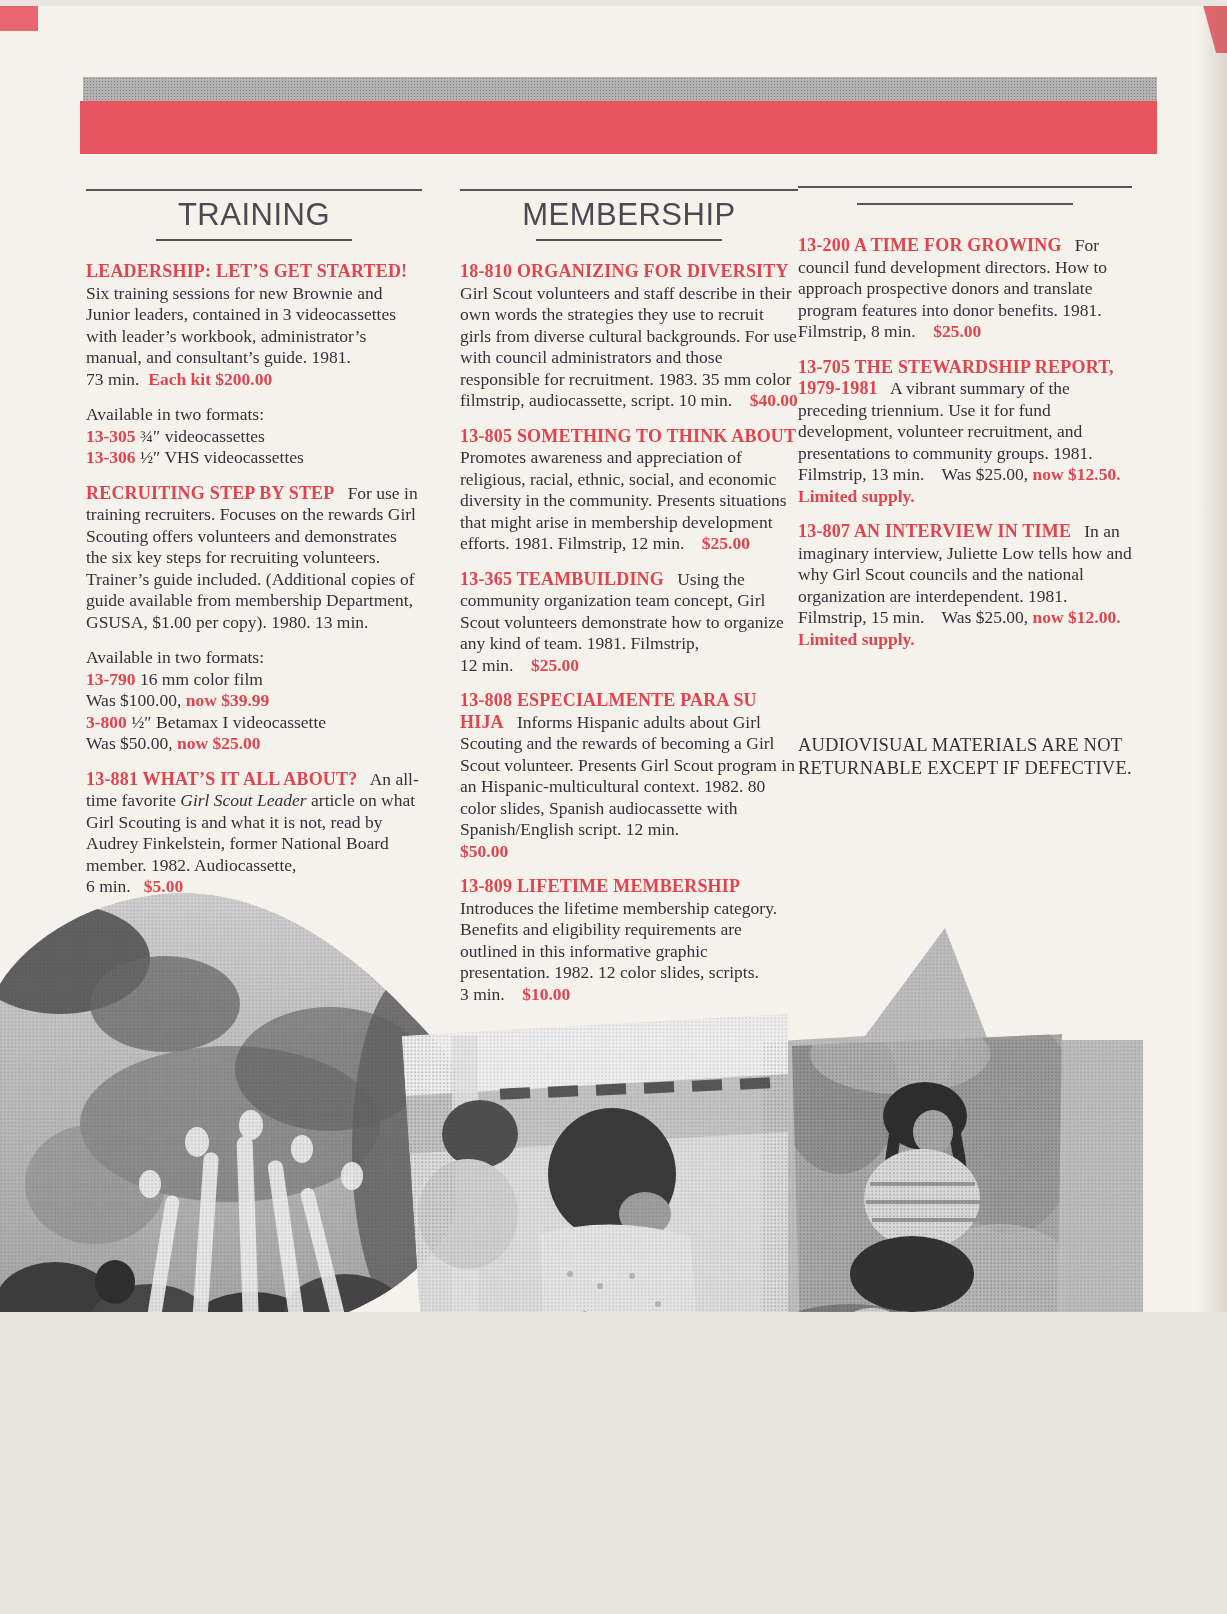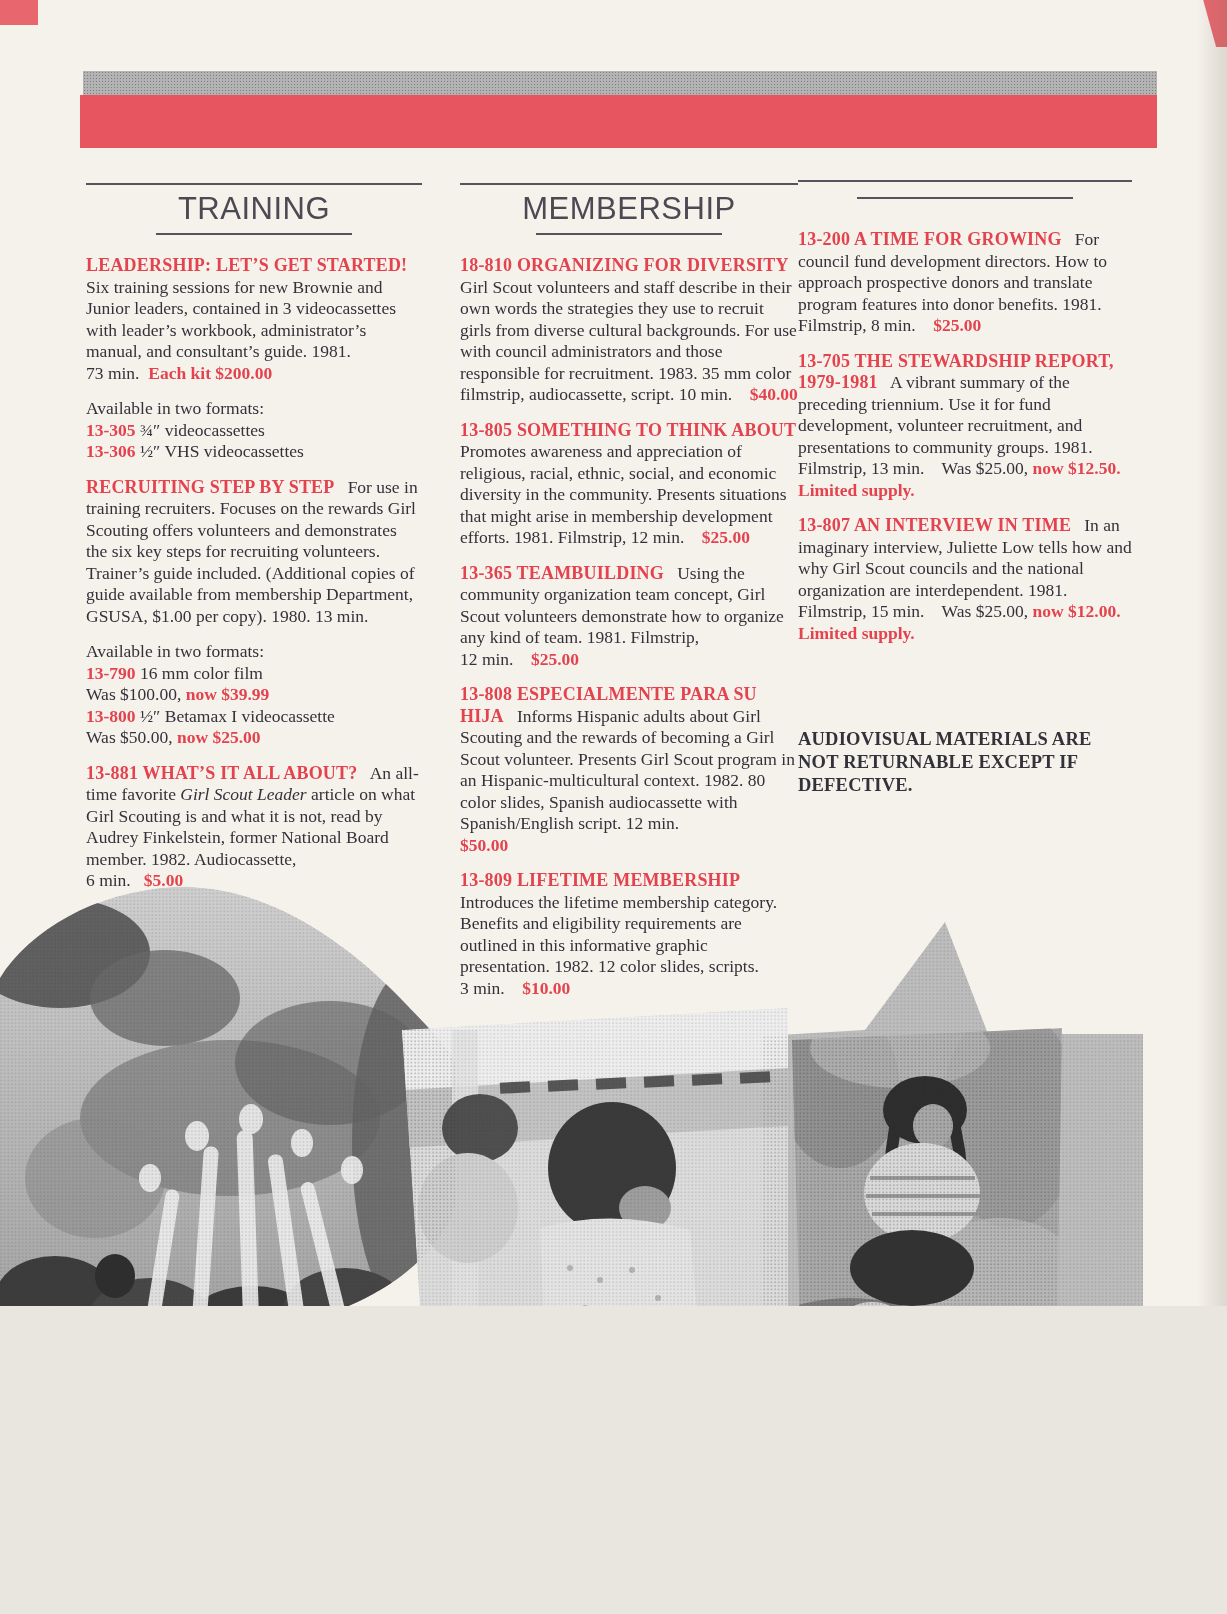--- a/index.html
+++ b/index.html
@@ -4,21 +4,21 @@
 <style>
   :root{
     --paper:#f5f2ec;
     --ink:#33323a;
     --redbar:#e75660;
     --redtext:#e4434e;
     --rule:#55545c;
   }
   html,body{margin:0;padding:0;background:#e9e6e0;}
   .page{position:relative;width:1227px;height:1306px;background:var(--paper);overflow:hidden;
-        font-family:"Liberation Serif","DejaVu Serif",serif;color:var(--ink);}
+        font-family:"Liberation Serif","DejaVu Serif",serif;color:var(--ink);margin-top:6px;}
   .abs{position:absolute;}
 
   
   .bar-gray{left:83px;top:71px;width:1074px;height:24px;
     background-color:#b3b3b3;
     background-image:radial-gradient(circle,#7e7e7e 29%,rgba(0,0,0,0) 33%);
     background-size:3px 3px;}
   .bar-red{left:80px;top:95px;width:1077px;height:53px;background:var(--redbar);}
 
   
@@ -42,21 +42,21 @@
   .colhead h2{font-family:"Liberation Sans","DejaVu Sans",sans-serif;font-weight:400;
     font-size:31px;line-height:33px;color:#4b4a52;margin:0;letter-spacing:.5px;}
   .colhead .ul{height:2px;background:var(--rule);margin:8px auto 0;}
   #col1 .ul{width:196px;} #col2 .ul{width:186px;} #col3 .ul{width:216px;}
   #col3 .colhead{margin-bottom:30px;}
 
   .entry{font-size:17.5px;line-height:21.5px;margin:0 0 14px;white-space:pre-wrap;}
   .red{color:var(--redtext);font-weight:700;}
   .ttl{font-size:18px;letter-spacing:.2px;}
   .it{font-style:italic;}
-  .note{font-weight:700;font-size:18.5px;line-height:23px;letter-spacing:.2px;margin-top:84px;white-space:pre-wrap;}
+  .note{font-weight:400;font-size:18.5px;line-height:23px;letter-spacing:.2px;margin-top:84px;white-space:pre-wrap;}
 
   
   .collage{position:absolute;left:0;top:878px;}
   .bar-red-bottom{left:88px;top:1517px;width:1056px;height:21px;background:var(--redbar);}
   .pagenum{left:601px;top:1537px;font-size:14px;text-align:right;}
   .footnote{left:800px;top:1536px;width:350px;font-size:18px;line-height:18.5px;white-space:pre-wrap;}
   .footnote .redword{color:var(--redtext);font-weight:400;}
 </style>
 </head>
 <body>
@@ -76,21 +76,21 @@
     <p class="entry"><span class="red ttl">LEADERSHIP: LET’S GET STARTED!
 </span><span>Six training sessions for new Brownie and Junior leaders, contained in 3 videocassettes with leader’s workbook, administrator’s manual, and consultant’s guide. 1981.
 73 min.  </span><span class="red">Each kit $200.00</span></p>
     <p class="entry"><span>Available in two formats:
 </span><span class="red">13-305</span><span> ¾″ videocassettes
 </span><span class="red">13-306</span><span> ½″ VHS videocassettes</span></p>
     <p class="entry"><span class="red ttl">RECRUITING STEP BY STEP</span><span>   For use in training recruiters. Focuses on the rewards Girl Scouting offers volunteers and demonstrates the six key steps for recruiting volunteers. Trainer’s guide included. (Additional copies of guide available from membership Department, GSUSA, $1.00 per copy). 1980. 13 min.</span></p>
     <p class="entry"><span>Available in two formats:
 </span><span class="red">13-790</span><span> 16 mm color film
 Was $100.00, </span><span class="red">now $39.99
-</span><span class="red">13-800</span><span> ½″ Betamax I videocassette
+</span><span class="red">3-800</span><span> ½″ Betamax I videocassette
 Was $50.00, </span><span class="red">now $25.00</span></p>
     <p class="entry"><span class="red ttl">13-881 WHAT’S IT ALL ABOUT?</span><span>   An all-time favorite </span><span class="it">Girl Scout Leader</span><span> article on what Girl Scouting is and what it is not, read by Audrey Finkelstein, former National Board member. 1982. Audiocassette,
 6 min.   </span><span class="red">$5.00</span></p>
   </section>
 
   <section class="col" id="col2">
     <header class="colhead">
       <h2>MEMBERSHIP</h2>
       <div class="ul"></div>
     </header>

